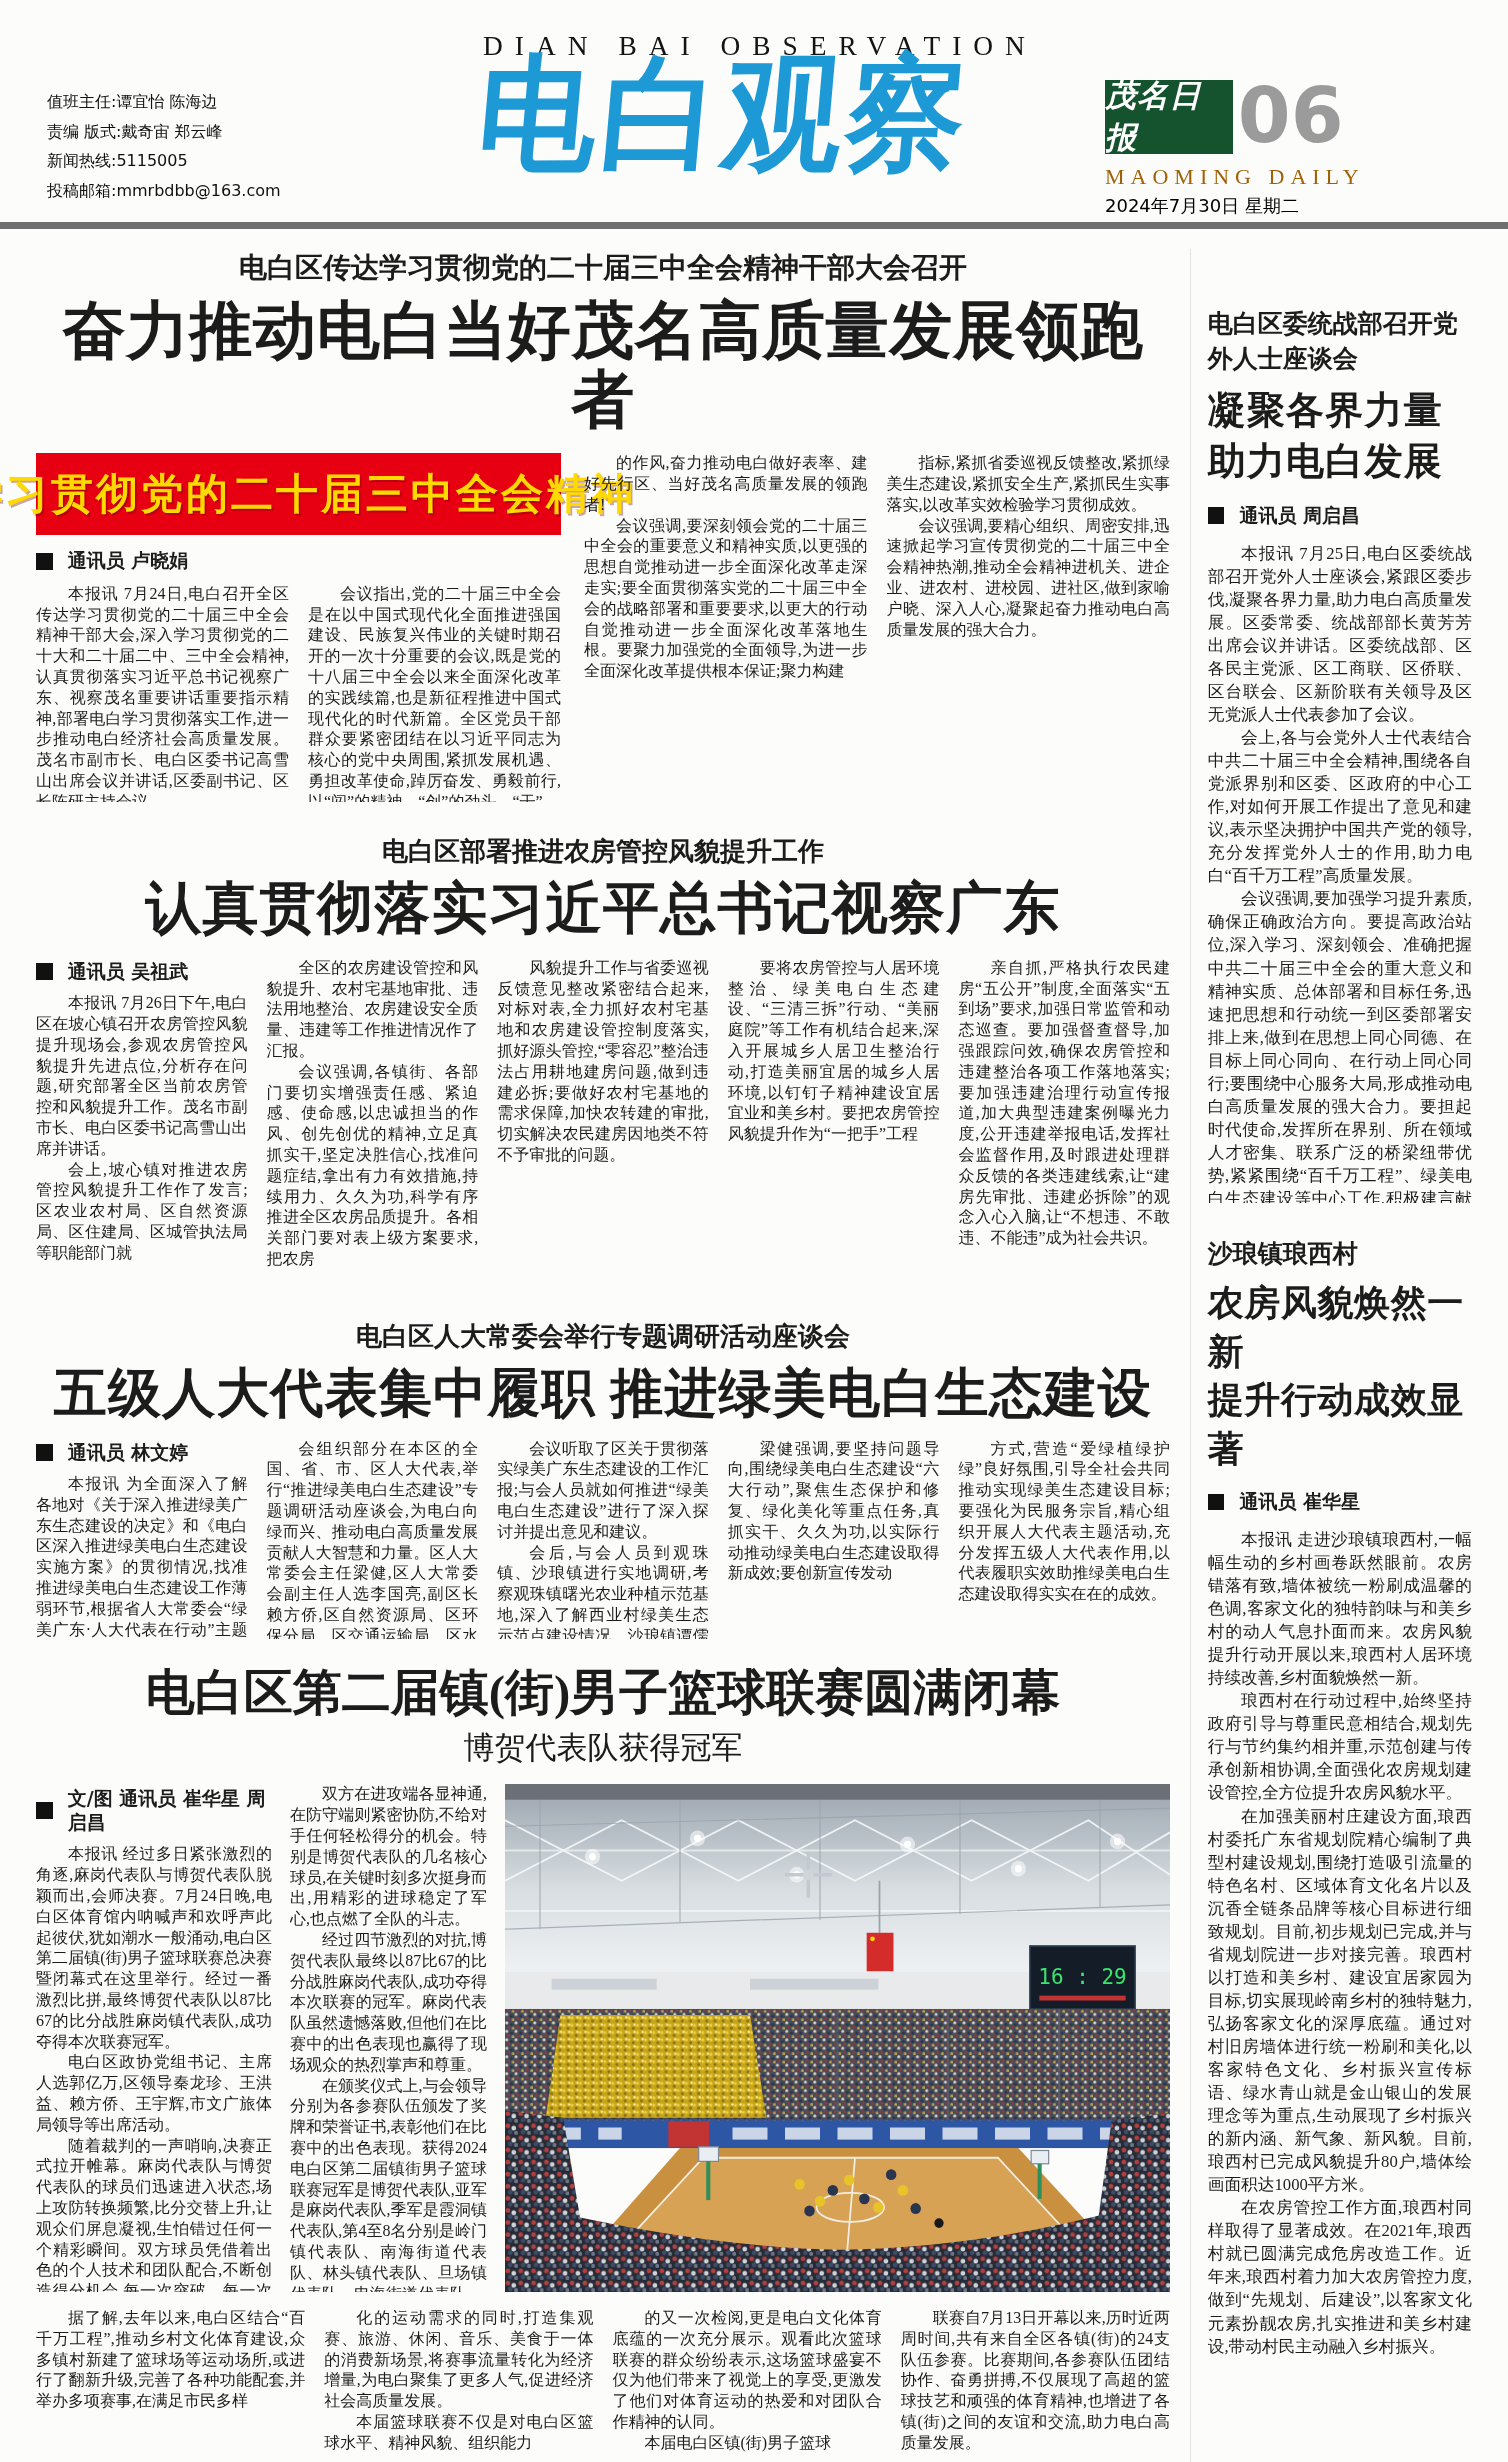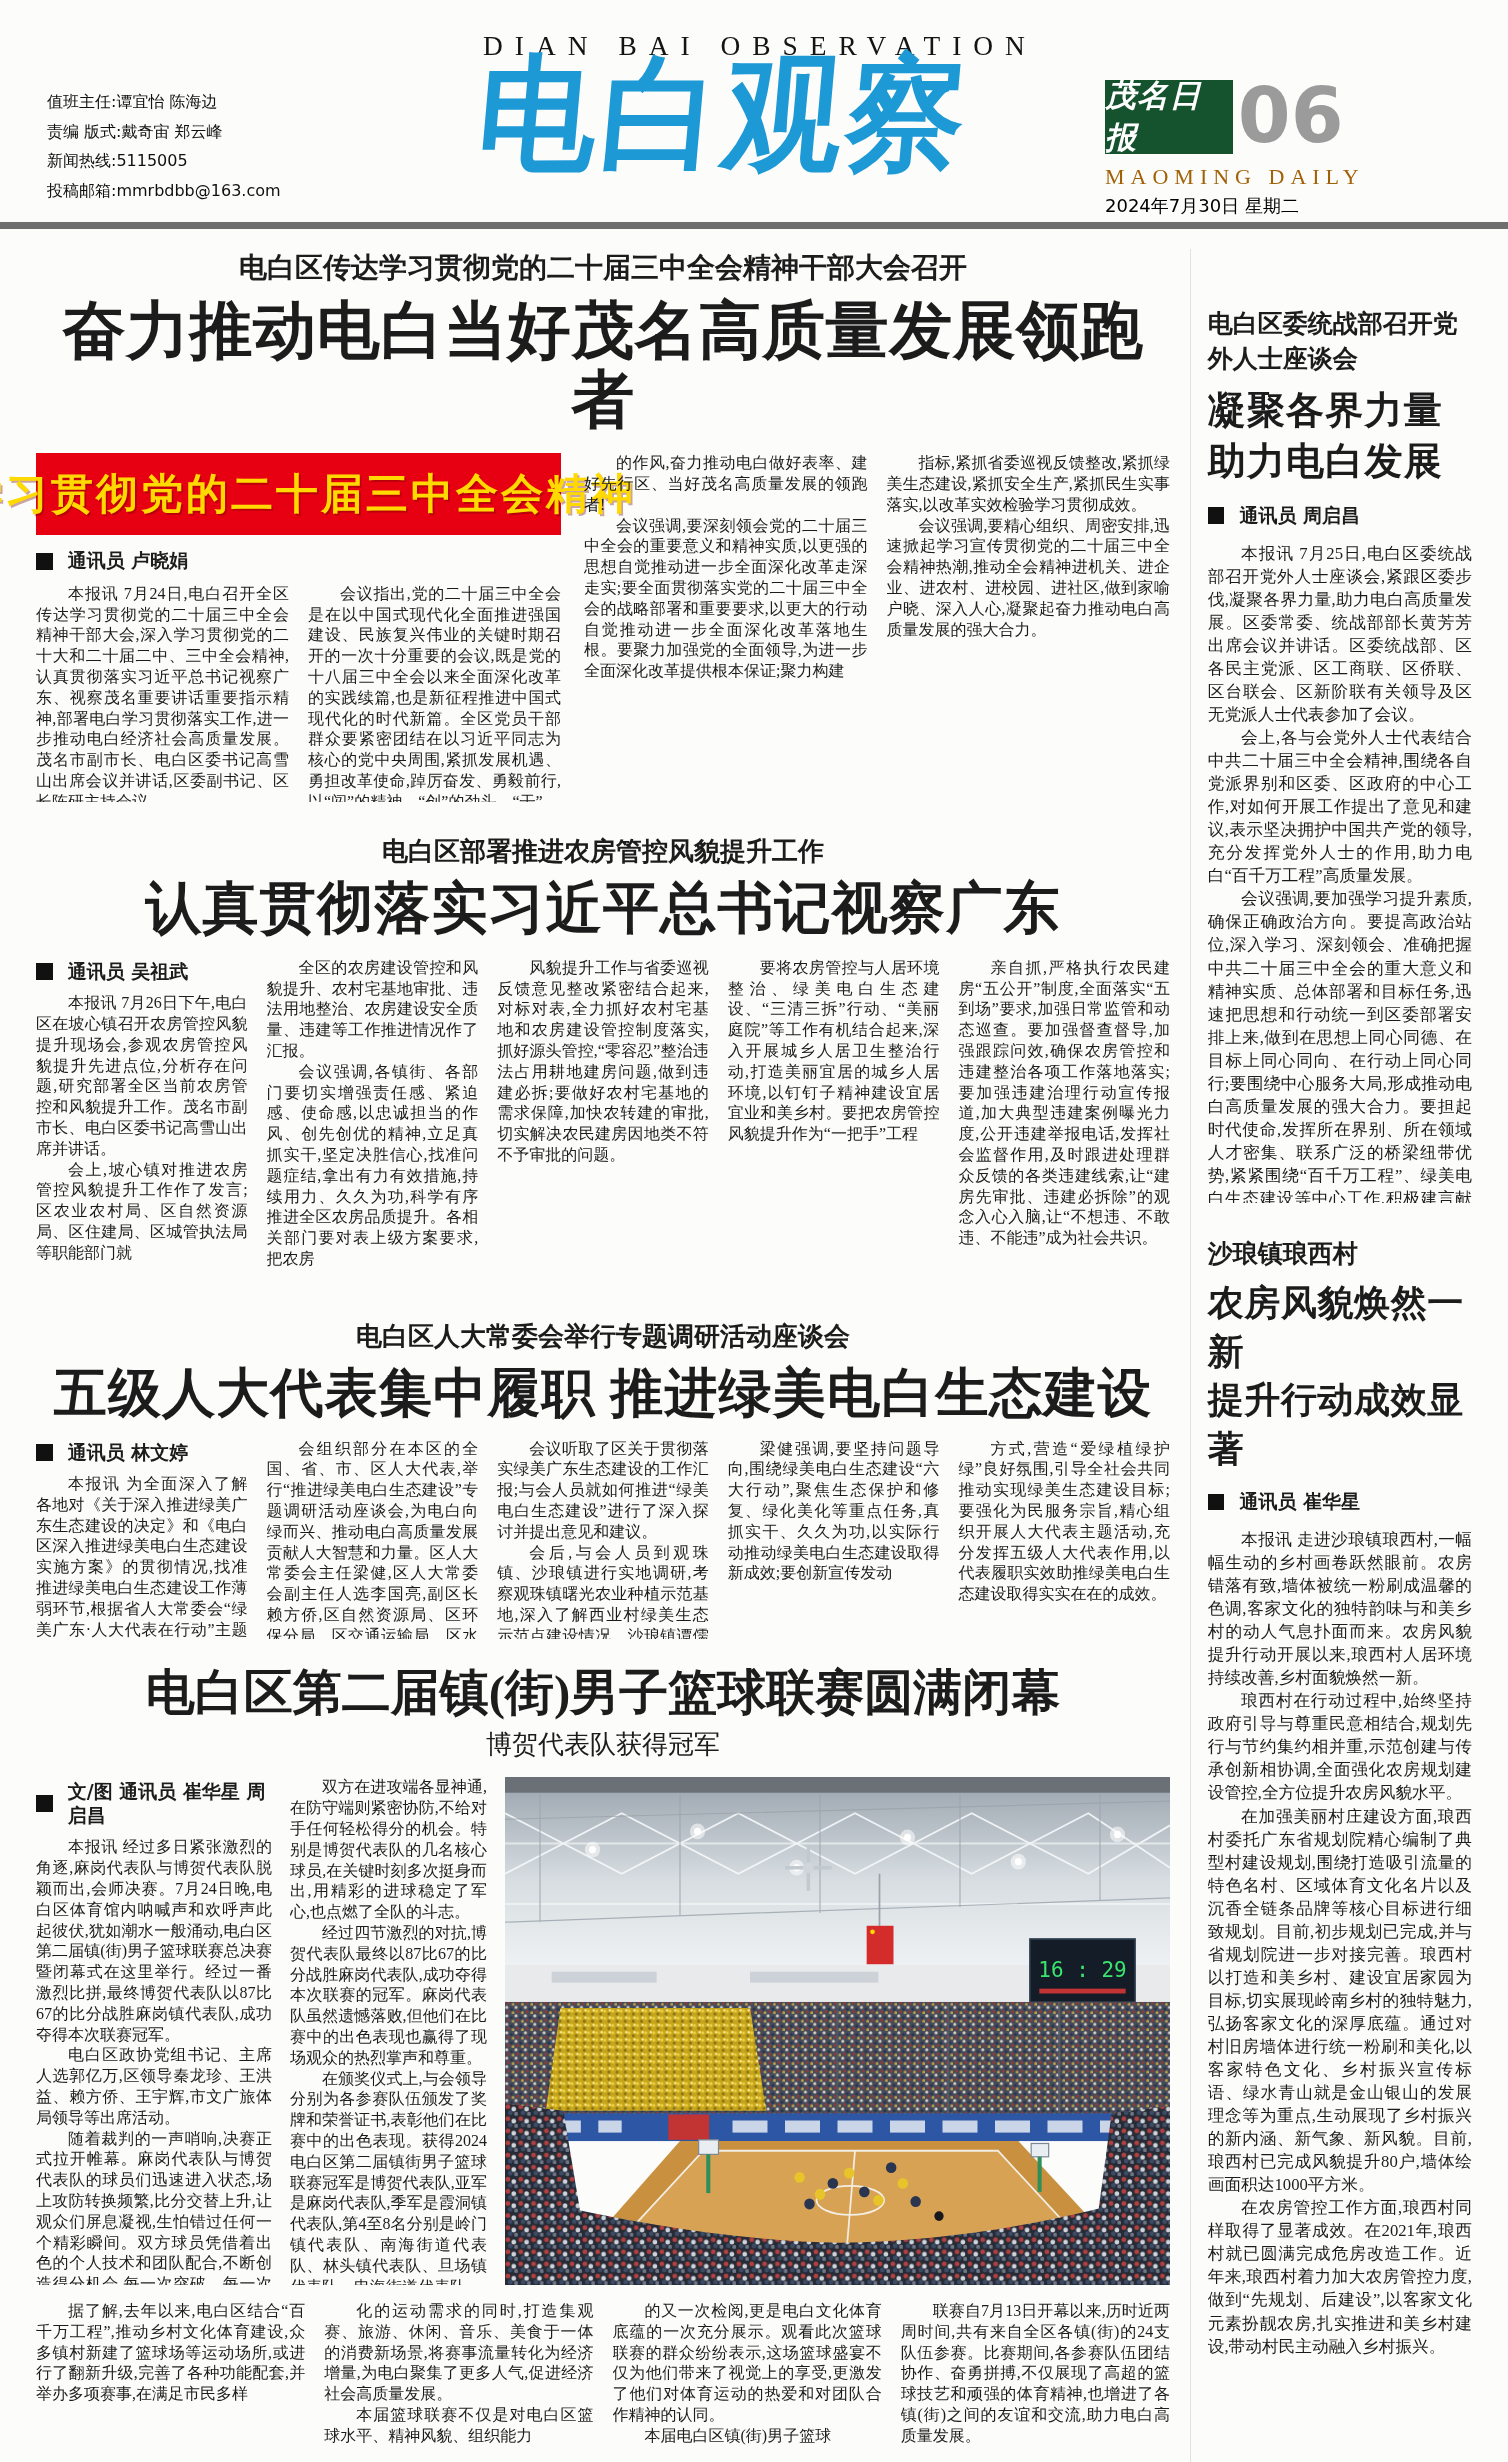--- a/index.html
+++ b/index.html
@@ -48,21 +48,21 @@
   .lead-left .cols{height:218px;}
   .lead-right{flex:1;}
   .lead-right .cols{height:353px;}
   
   .housing-headline{font-size:56px;font-weight:900;text-align:center;line-height:1.1;margin:2.4px 0 18px;letter-spacing:1.2px;}
   .housing-cols{height:334px;}
   .npc-headline{font-size:53px;font-weight:900;text-align:center;line-height:1.1;margin:2.4px 0 16.7px;letter-spacing:1.2px;}
   .npc-cols{height:200px;}
   
   .bb-headline{font-size:49px;font-weight:900;text-align:center;line-height:1.12;margin:0 0 6px;}
-  .bb-subhead{font-size:26px;text-align:center;margin:0 0 15.5px;}
+  .bb-subhead{font-size:31px;text-align:center;margin:0 0 15.5px;}
   .bb-row1{display:flex;gap:18px;height:508px;}
   .bb-colA{width:236px;flex:0 0 auto;overflow:hidden;font-size:16px;line-height:1.3;}
   .bb-colB{width:197px;flex:0 0 auto;overflow:hidden;font-size:16px;line-height:1.3;}
   .bb-photo{flex:1;overflow:hidden;}
   .bb-photo svg{width:100%;height:100%;display:block;}
   .bb-row2{margin-top:15.5px;height:162px;}
   
   .rail-kicker{font-size:25px;font-weight:700;text-align:left;line-height:1.4;margin:0 0 8.4px;}
   .uf-headline{font-size:38px;font-weight:900;line-height:1.35;margin:0 0 15.5px;letter-spacing:1.2px;}
   .rail .byline{margin-bottom:13px;}

